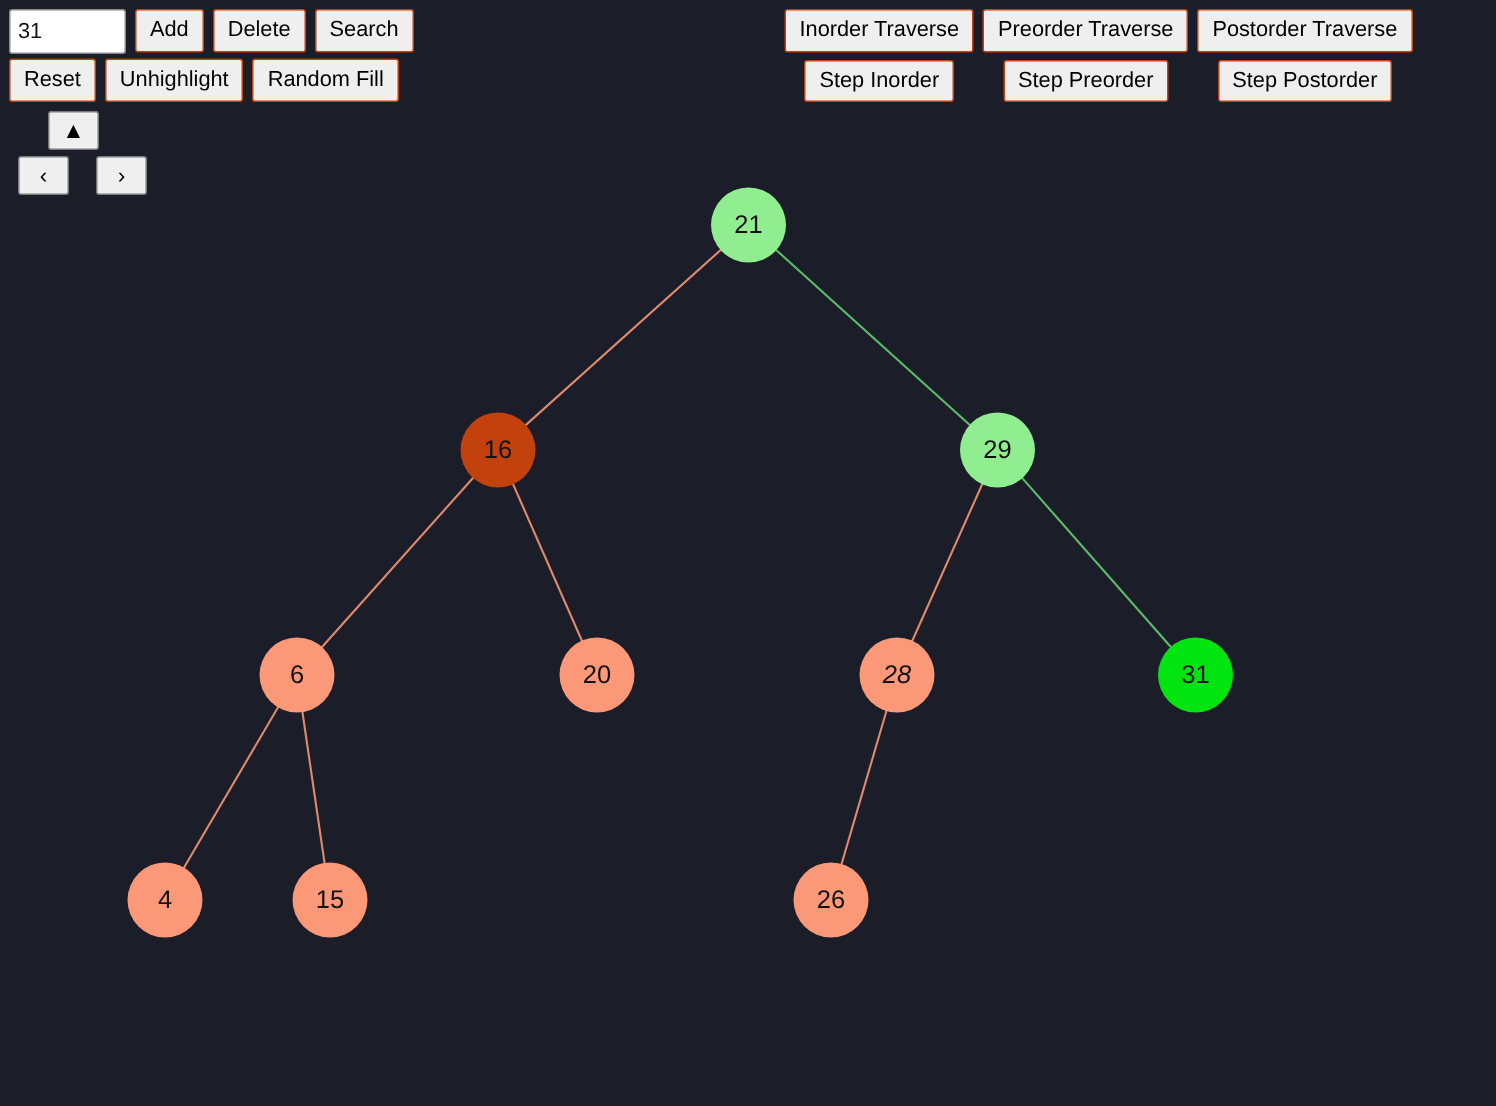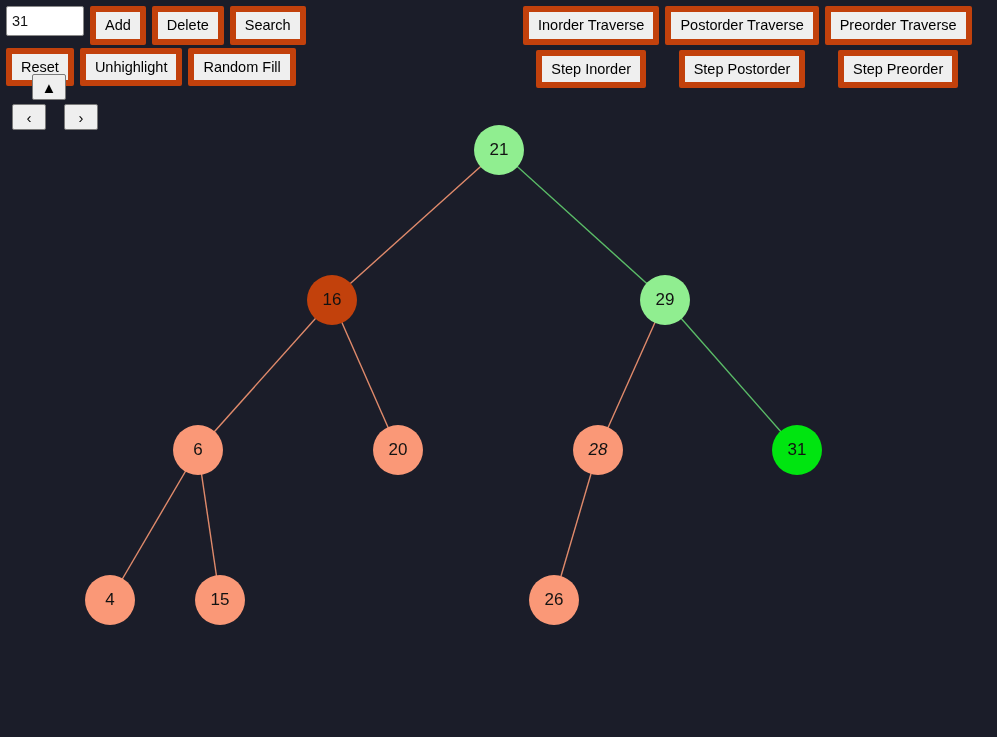--- a/index.html
+++ b/index.html
@@ -29,21 +29,21 @@
     width: 472px;
   }
   .btn-row {
     display: flex;
     align-items: flex-start;
     gap: 6px;
     margin-bottom: 3px;
   }
   .ui-btn {
     background: #efefef;
-    border: 6px solid #c2410c;
+    border: 1px solid #c2410c;
     border-radius: 2px;
     color: #000;
     font-family: "Liberation Sans", sans-serif;
     font-size: 14.5px;
     line-height: 1;
     padding: 6px 9px;
     cursor: pointer;
     white-space: nowrap;
     box-sizing: border-box;
   }
@@ -152,26 +152,26 @@
   </div>
 </div>
 
 <div id="toolbar-right">
   <div class="btn-row">
     <div class="trav-col">
       <button class="ui-btn">Inorder Traverse</button>
       <button class="ui-btn">Step Inorder</button>
     </div>
     <div class="trav-col">
+      <button class="ui-btn">Preorder Traverse</button>
+      <button class="ui-btn">Step Preorder</button>
+    </div>
+    <div class="trav-col">
       <button class="ui-btn">Postorder Traverse</button>
       <button class="ui-btn">Step Postorder</button>
-    </div>
-    <div class="trav-col">
-      <button class="ui-btn">Preorder Traverse</button>
-      <button class="ui-btn">Step Preorder</button>
     </div>
   </div>
 </div>
 
 <div id="dir-pad">
   <div id="dir-up-row">
     <button class="dir-btn">
       <span class="glyph">▲</span>
     </button>
   </div>

